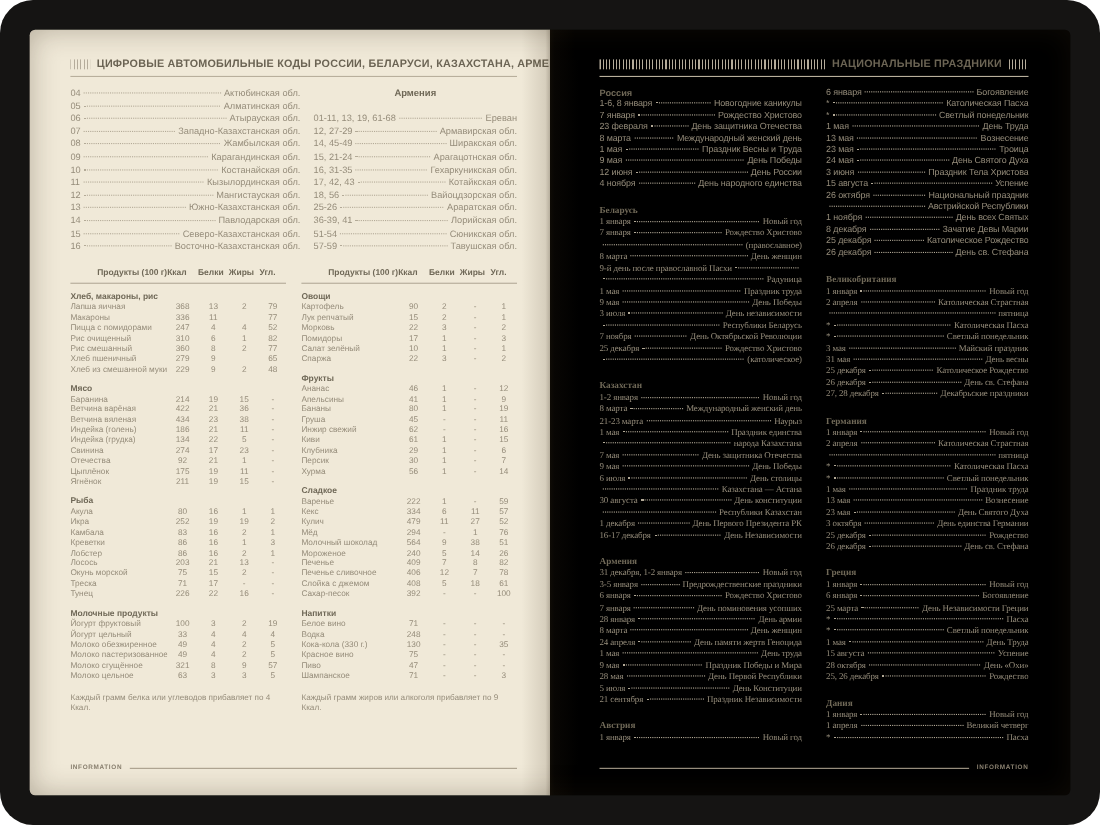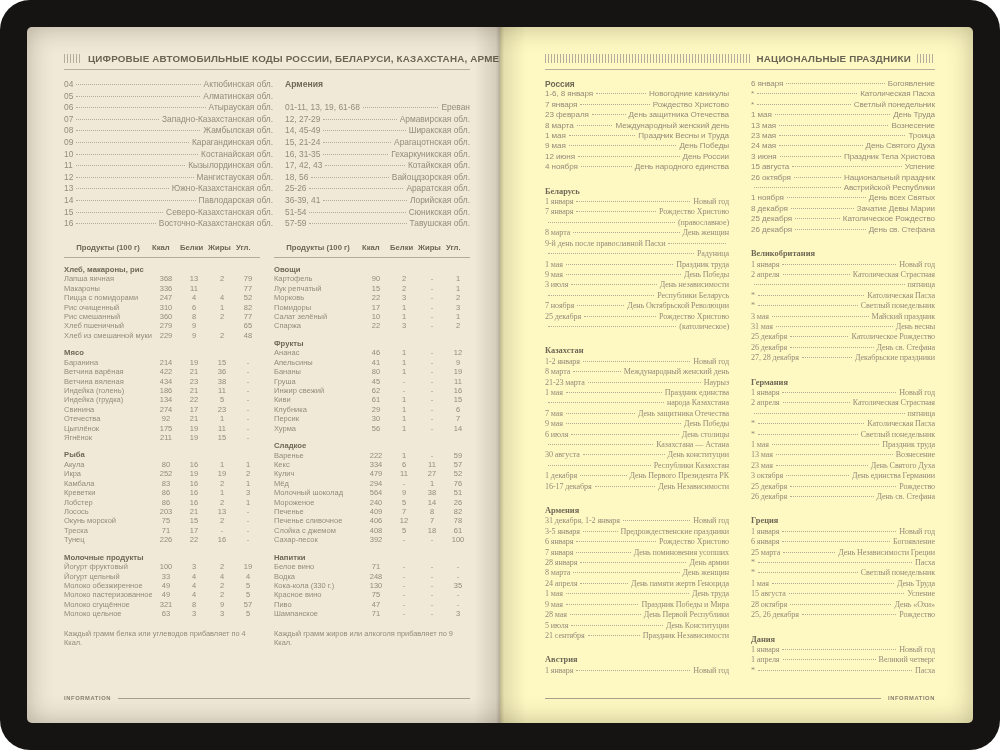--- a/index.html
+++ b/index.html
@@ -1,21 +1,21 @@
 <!DOCTYPE html>
 <html><head>
 <meta charset="utf-8">
 <style>
   html,body{margin:0;padding:0;background:#ffffff;width:1000px;height:750px;
     font-family:"Liberation Sans","DejaVu Sans",sans-serif;}
   .frame{position:absolute;left:0;top:0;width:1000px;height:750px;background:#151413;border-radius:30px;}
   .book{position:absolute;left:27px;top:27px;width:946px;height:696px;display:flex;}
   .page{width:473px;height:100%;position:relative;overflow:hidden;}
   .page.left{background:#f0e9d8;border-radius:5px 0 0 5px;}
-  .page.right{background:#fef9c3;border-radius:0 5px 5px 0;}
+  .page.right{background:#000000;border-radius:0 5px 5px 0;}
   .gutter{position:absolute;left:50%;top:0;bottom:0;width:52px;margin-left:-26px;pointer-events:none;z-index:4;
     background:linear-gradient(to right,rgba(60,45,25,0) 0%,rgba(60,45,25,.14) 42%,rgba(48,36,18,.30) 50%,rgba(60,45,25,.13) 58%,rgba(60,45,25,0) 100%);}
   .vignette{position:absolute;inset:0;pointer-events:none;z-index:5;box-shadow:inset 0 0 26px rgba(45,34,16,.30);border-radius:5px;}
   .content{position:absolute;top:26px;bottom:22px;}
   .content-left{left:37px;right:30px;}
   .content-right{left:45px;right:38px;}
 
   
   .bar{display:flex;align-items:center;border-bottom:1px solid #b8af9c;padding-bottom:5px;margin-bottom:9px;}
   .bar-title{font-weight:bold;font-size:9.8px;letter-spacing:.2px;color:#6b6454;white-space:nowrap;padding:0 6px;}
@@ -24,32 +24,32 @@
   .s-flex{flex:1 1 8px;min-width:8px;}
 
   
   .lrow{display:flex;align-items:baseline;overflow:hidden;white-space:nowrap;color:#958c7a;}
   .lk,.lv{white-space:nowrap;}
   .dots{flex:1 1 4px;min-width:4px;border-bottom:1px dotted #b3aa97;margin:0 3px;position:relative;top:-2px;}
 
   
   .codes{display:flex;gap:12px;margin:2px 0 13px;}
   .codes .lrow{font-size:8.4px;line-height:11.6px;}
-  .codes-col{flex:1;}
+  .codes-col{flex:1;text-align:center;}
   .codes-col.wide{flex:1.13;}
   .col-title{font-weight:bold;color:#6f6857;font-size:8.6px;line-height:11.6px;}
   .col-spacer{height:11.6px;}
 
   
   .ntable{display:flex;gap:14px;}
   .ncol{flex:1;min-width:0;}
   .nhead{display:grid;grid-template-columns:1fr 28px 28px 28px 24px;font-weight:bold;color:#6f6857;
     font-size:7.7px;line-height:10px;padding-bottom:4px;border-bottom:1px solid #b3aa97;margin-bottom:7px;}
   .nhead span{}
-  .nhead span:first-child{text-align:center;}
+  .nhead span:first-child{text-align:right;}
   .nrow{display:grid;grid-template-columns:1fr 28px 28px 28px 24px;font-size:7.5px;line-height:9.4px;color:#958c7a;}
   .nname{overflow:hidden;white-space:nowrap;}
   .ncell{text-align:center;}
   .nsec-title{font-weight:bold;color:#6f6857;font-size:7.7px;line-height:9.6px;}
   .nsec + .nsec{margin-top:8px;}
   .footnote{margin-top:10px;font-size:7.4px;color:#958c7a;line-height:9.5px;}
 
   
   .holcols{display:flex;gap:22px;align-items:center;}
   .hcol{flex:1;min-width:0;}

